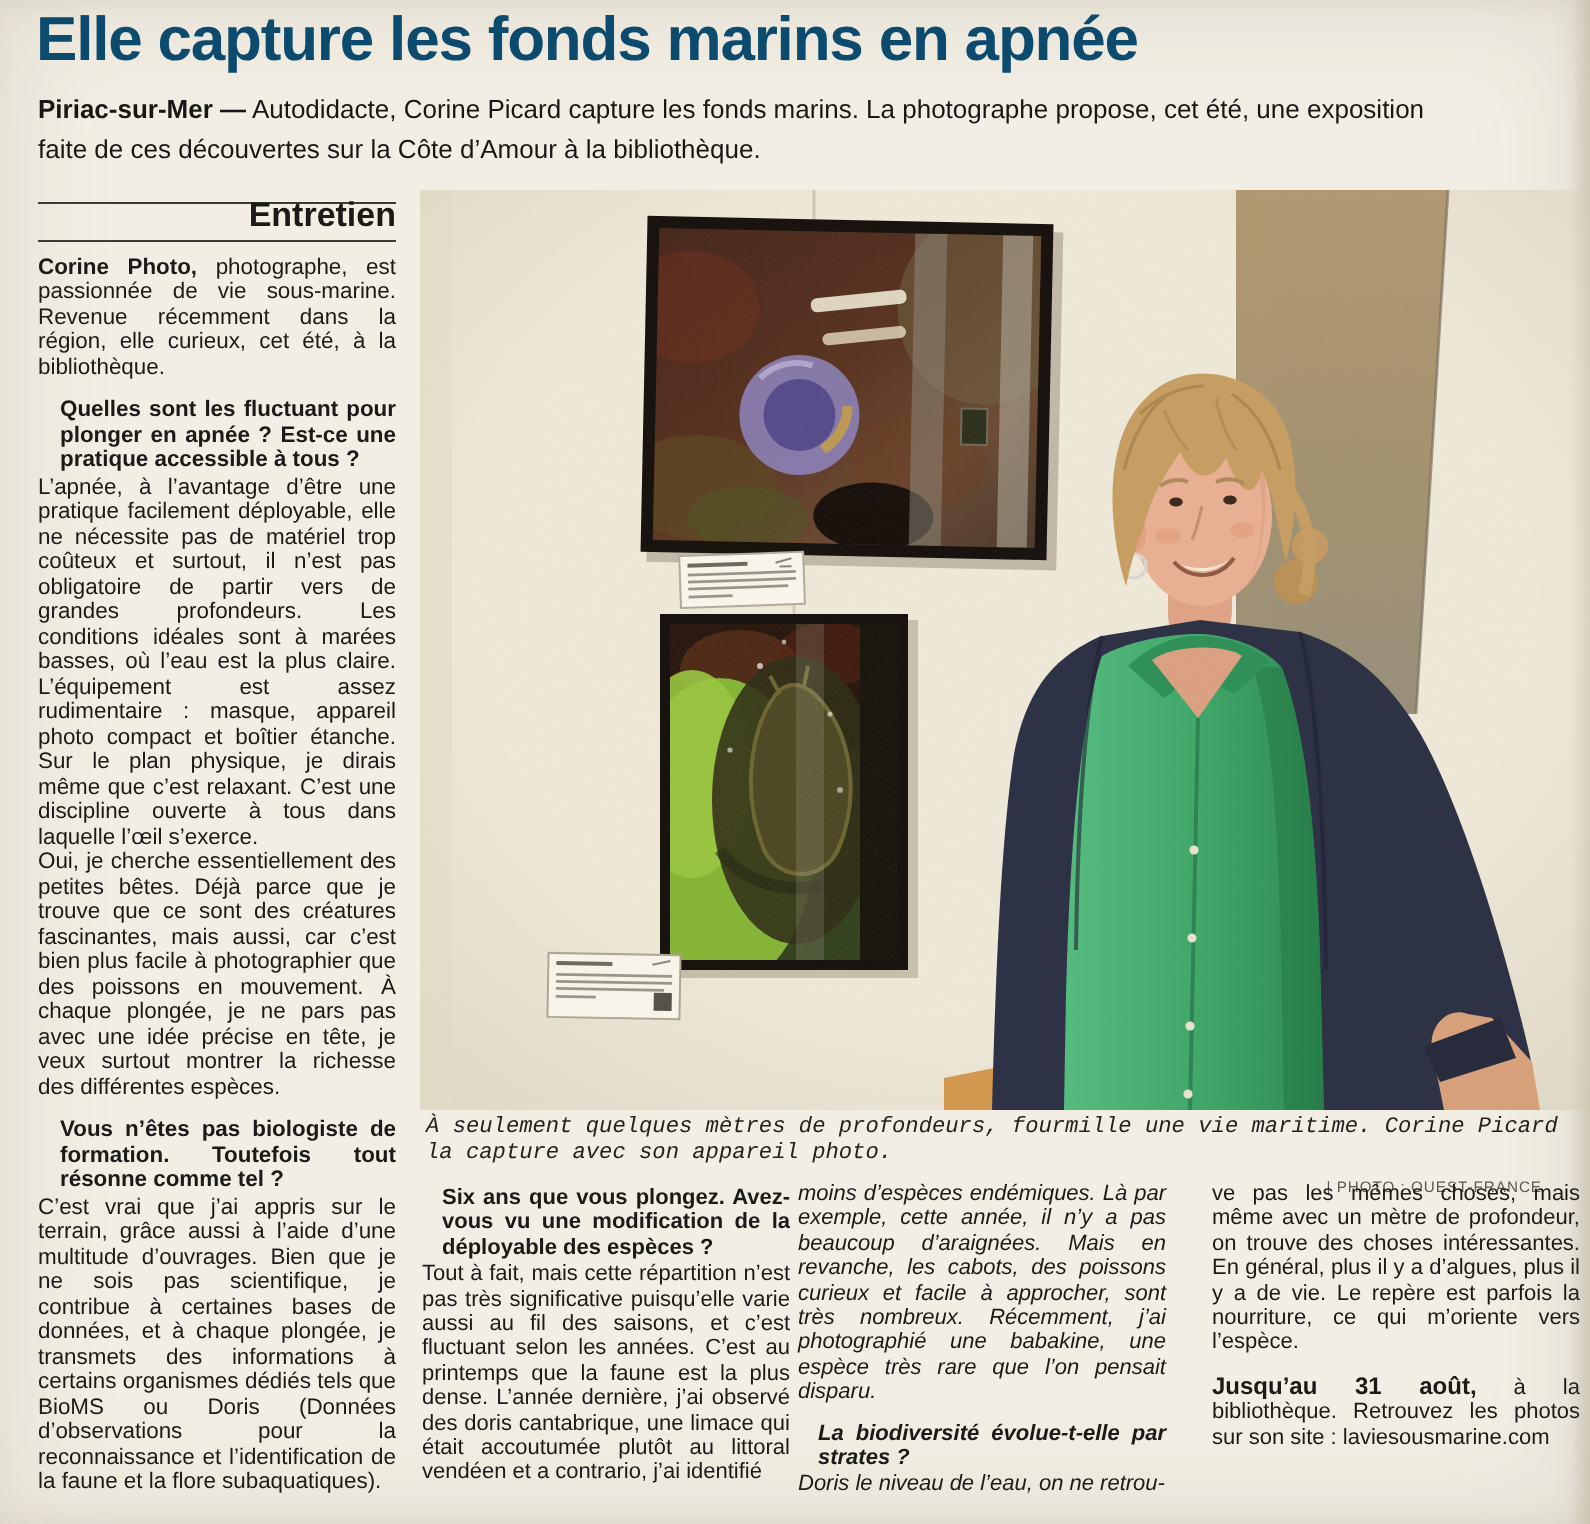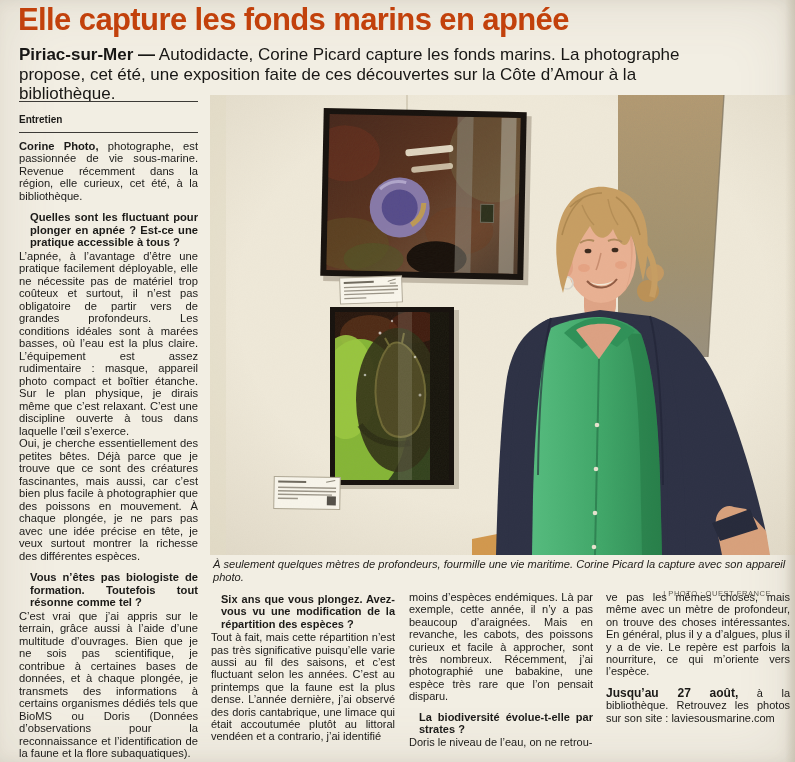--- a/index.html
+++ b/index.html
@@ -5,60 +5,60 @@
   html,body{margin:0;padding:0;background:#d8d4ca;}
   .page{
     position:relative;width:795px;height:762px;overflow:hidden;
     background:#f2eee3;
     font-family:"Liberation Sans","DejaVu Sans",sans-serif;
     color:#1b1a18;
     box-shadow:inset 0 0 60px rgba(120,108,84,.14), inset -6px 0 14px rgba(100,90,70,.10);
   }
   .headline{
     position:absolute;left:18px;top:2px;margin:0;
-    font-size:31px;font-weight:700;letter-spacing:-0.6px;color:#c2410c;
+    font-size:31px;font-weight:700;letter-spacing:-0.6px;color:#0c4a6e;
     white-space:nowrap;
   }
   .standfirst{
     position:absolute;left:19px;top:45px;width:708px;margin:0;
-    font-size:17px;line-height:19.5px;color:#181715;
+    font-size:13px;line-height:19.5px;color:#181715;
   }
   .standfirst strong{font-weight:700;}
   .col-left{
     position:absolute;left:19px;top:101px;width:179px;
     font-size:11.2px;line-height:12.5px;text-align:justify;
     hyphens:auto;-webkit-hyphens:auto;
   }
   .kicker{
-    font-size:10px;font-weight:700;text-align:left;
+    font-size:17px;font-weight:700;text-align:right;
     border-top:1.5px solid #3c3a36;border-bottom:1.5px solid #3c3a36;
-    padding:12px 0 5px;margin-bottom:7px;
+    padding:0 0 5px;margin-bottom:7px;
   }
   .col-left p{margin:0;}
   .lead{margin-bottom:9px !important;}
   .q{font-weight:700;padding-left:11px;margin:9px 0 1px 0 !important;text-align:justify;}
   .a{text-align:justify;}
   .photo-wrap{position:absolute;left:210px;top:95px;width:585px;height:460px;}
   .caption{
     position:absolute;left:213px;top:558px;width:578px;margin:0;
-    font-size:11.1px;font-style:italic;color:#24221f;line-height:13px;
+    font-size:11.1px;font-style:italic;color:#24221f;line-height:13px;font-family:Liberation Mono, monospace;
   }
   .credit{
     position:absolute;right:10px;top:575px;margin:14px;
     font-size:7.6px;letter-spacing:.5px;color:#5c5850;
     font-variant:small-caps;text-transform:uppercase;
   }
   .bcol{
     position:absolute;top:591px;width:184px;
     font-size:11px;line-height:12.4px;text-align:justify;
     hyphens:auto;-webkit-hyphens:auto;
   }
   .bcol p{margin:0;}
   #bcol1{left:211px;}
-  #bcol2{left:409px;}
+  #bcol2{left:399px;font-style:italic;}
   #bcol3{left:606px;}
   .bq{font-weight:700;padding-left:10px;margin:8px 0 1px 0 !important;text-align:justify;}
   .bq.first{margin-top:2px !important;}
   .note{margin-top:9px !important;}
   .note strong{font-size:12px;}
   .edge-right{
     position:absolute;right:0;top:0;width:10px;height:762px;
     background:linear-gradient(to left, rgba(140,125,95,.18), rgba(140,125,95,0));
   }
 </style>
@@ -264,29 +264,29 @@
       </g>
 
       <rect width="585" height="460" filter="url(#grainF)" opacity="0.07"></rect>
     </svg>
   </div>
 
   <p class="caption">À seulement quelques mètres de profondeurs, fourmille une vie maritime. Corine Picard la capture avec son appareil photo.</p>
   <p class="credit">| Photo : Ouest-France</p>
 
   <div class="bcol" id="bcol1">
-    <p class="bq first">Six ans que vous plongez. Avez-vous vu une modification de la répartition des espèces ?</p>
+    <p class="bq first">Six ans que vous plongez. Avez-vous vu une modification de la déployable des espèces ?</p>
     <p>Tout à fait, mais cette répartition n’est pas très significative puisqu’elle varie aussi au fil des saisons, et c’est fluctuant selon les années. C’est au printemps que la faune est la plus dense. L’année dernière, j’ai observé des doris cantabrique, une limace qui était accoutumée plutôt au littoral vendéen et a contrario, j’ai identifié</p>
   </div>
 
   <div class="bcol" id="bcol2">
     <p>moins d’espèces endémiques. Là par exemple, cette année, il n’y a pas beaucoup d’araignées. Mais en revanche, les cabots, des poissons curieux et facile à approcher, sont très nombreux. Récemment, j’ai photographié une babakine, une espèce très rare que l’on pensait disparu.</p>
     <p class="bq">La biodiversité évolue-t-elle par strates ?</p>
     <p>Doris le niveau de l’eau, on ne retrou-</p>
   </div>
 
   <div class="bcol" id="bcol3">
     <p>ve pas les mêmes choses, mais même avec un mètre de profondeur, on trouve des choses intéressantes. En général, plus il y a d’algues, plus il y a de vie. Le repère est parfois la nourriture, ce qui m’oriente vers l’espèce.</p>
-    <p class="note"><strong>Jusqu’au 27 août,</strong><span> à la bibliothèque. Retrouvez les photos sur son site : laviesousmarine.com</span></p>
+    <p class="note"><strong>Jusqu’au 31 août,</strong><span> à la bibliothèque. Retrouvez les photos sur son site : laviesousmarine.com</span></p>
   </div>
 
   <div class="edge-right"></div>
 </div>
 
 </body></html>

